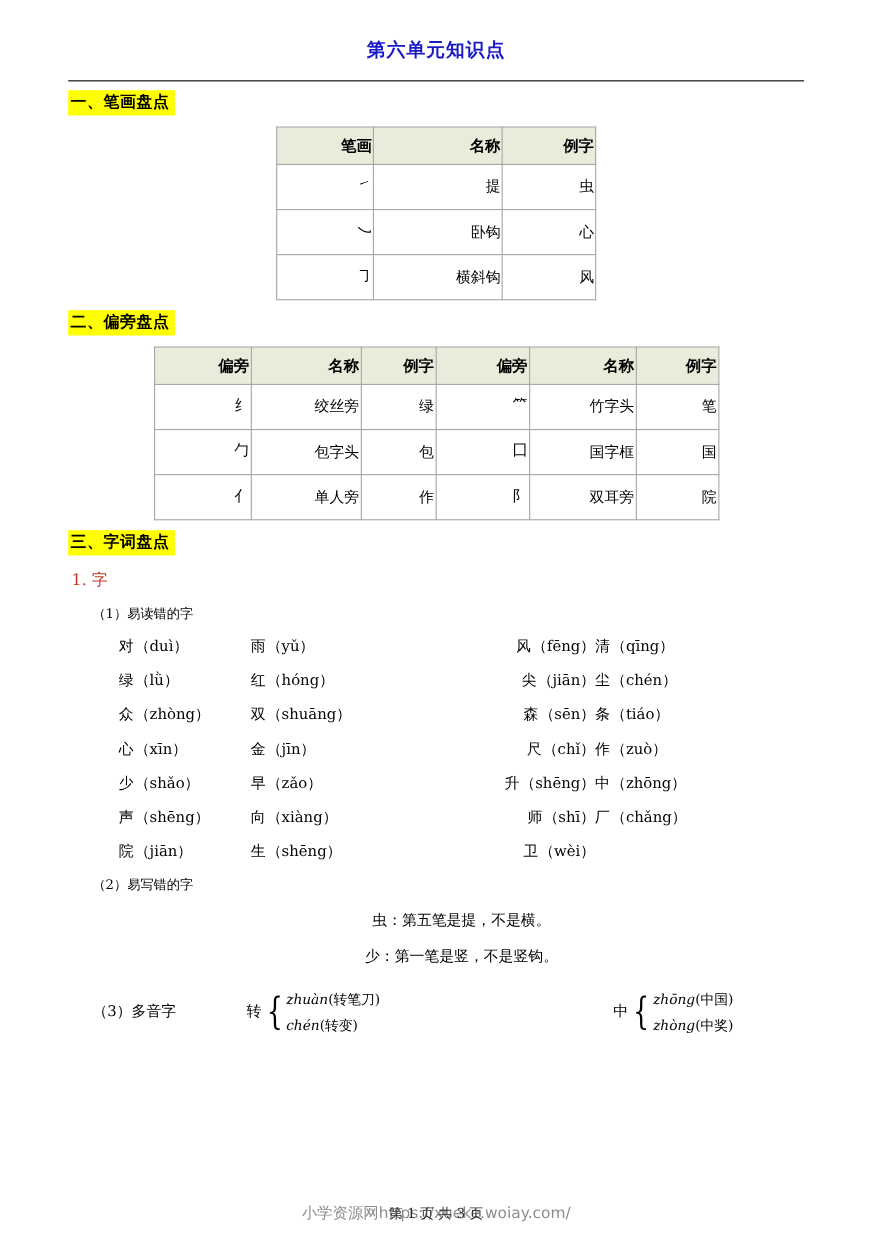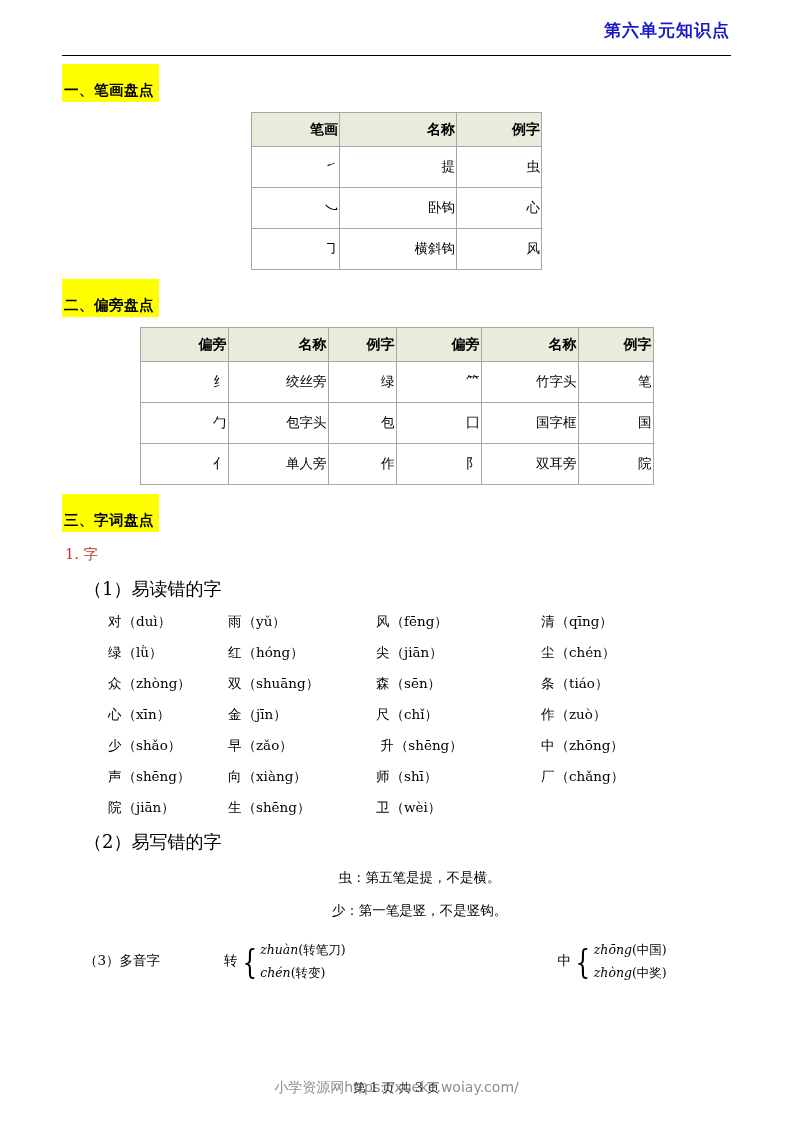--- a/index.html
+++ b/index.html
@@ -18,45 +18,45 @@
   .page {
     position: relative;
     width: 793px;
     height: 1122px;
     box-sizing: border-box;
     padding: 0 62px;
   }
 
   
   .doc-title {
-    text-align: right;
+    text-align: center;
     color: #1a19c8;
     font-weight: bold;
     font-size: 17px;
     letter-spacing: 1px;
-    margin: 1px;
+    margin: 16px;
     padding-top: 18px;
     font-family: "DejaVu Serif", "Liberation Serif", serif;
   }
   .title-rule {
     margin-top: 13px;
     border: 0;
     border-top: 1.6px solid #000;
     width: 100%;
   }
 
   
   .section-head {
     display: inline-block;
     background: #ffff00;
     color: #000;
     font-weight: bold;
     font-size: 14.5px;
     line-height: 20px;
-    padding: 16px 5px 2px 2px;
+    padding: 1px 5px 2px 2px;
     letter-spacing: 0.5px;
     margin: 0;
   }
   .sec-wrap { margin-top: 7px; }
   .sec-wrap.sec2 { margin-top: 9px; }
   .sec-wrap.sec3 { margin-top: 9px; }
 
   
   .tbl-holder { display: flex; justify-content: center; }
   table.kv {
@@ -98,21 +98,21 @@
   table.t2 .mid-div { border-left: 1.6px solid #8a8a8a; }
 
   
   .red-head {
     color: #c0392b;
     font-size: 14.5px;
     margin: 13px 0 0 3px;
     font-family: "DejaVu Serif", "Liberation Serif", serif;
   }
   .sub-head {
-    font-size: 18px;
+    font-size: 12px;
     margin: 13px 0 0 22px;
   }
   .note-line {
     font-size: 13.5px;
     margin: 15px 0 0 46px;
     text-align: center;
   }
 
   
   .pin-grid {
@@ -123,21 +123,21 @@
     display: flex;
     margin-top: 13px;
   }
   .pin-row:first-child { margin-top: 7px; }
   .pin-cell {
     font-size: 13.5px;
     white-space: nowrap;
   }
   .pin-cell.col1 { width: 120px; }
   .pin-cell.col2 { width: 148px; }
-  .pin-cell.col3 { width: 165px; }
+  .pin-cell.col3 { width: 165px; text-align: right; }
   .pin-cell.col4 { width: 160px; }
   .pin-cell .han { margin-right: 1px; }
 
   
   .poly-block {
     margin: 18px 0 0 22px;
     display: flex;
     align-items: flex-start;
     gap: 12px;
   }

